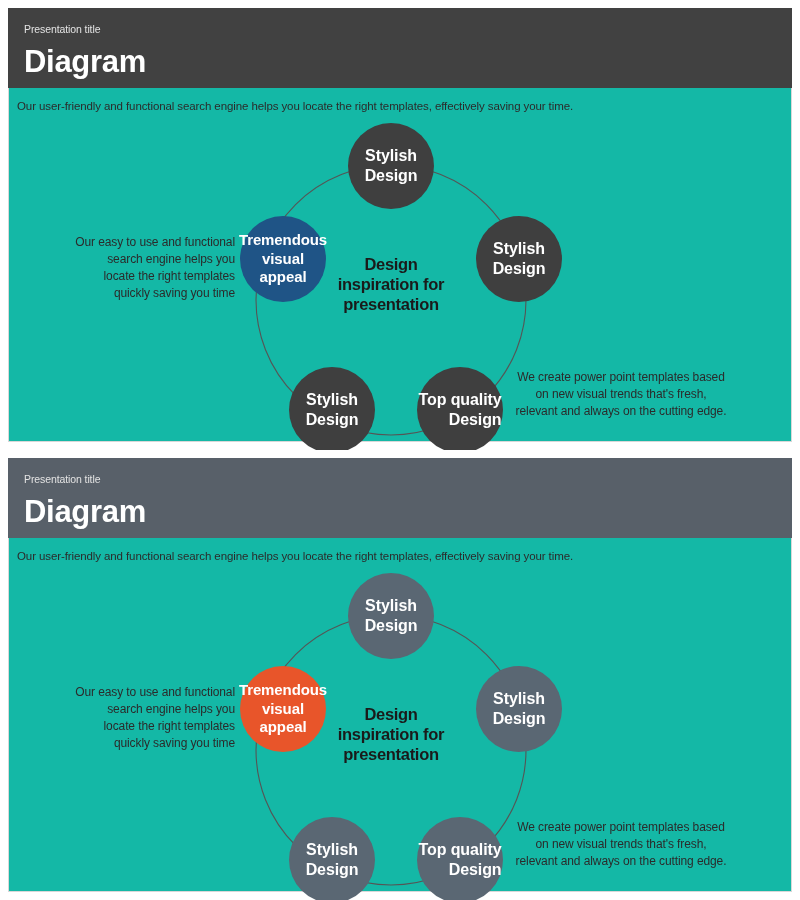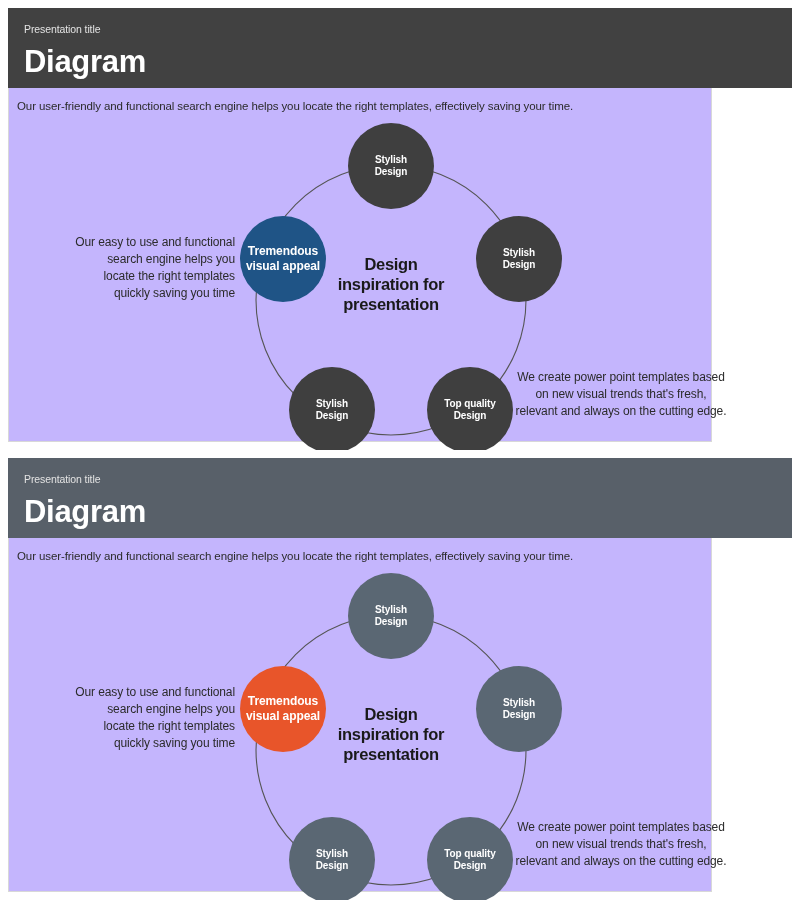--- a/index.html
+++ b/index.html
@@ -51,24 +51,24 @@
     letter-spacing: -0.3px;
     line-height: 1;
     margin: 11px 0 0 0;
     white-space: nowrap;
   }
 
   
   .slide-body {
     position: absolute;
     top: 88px; left: 8px;
-    width: 704px; height: 354px;
+    width: 784px; height: 354px;
     border: 1px solid #d8d8d8;
     border-top: none;
-    background: #c4b5fd;
+    background: #14b8a6;
   }
 
   .subtitle {
     position: absolute;
     top: 12px; left: 8px;
     font-size: 11.5px;
     color: #2b2b2b;
     letter-spacing: -0.1px;
     white-space: nowrap;
   }
@@ -87,36 +87,36 @@
 
   .node {
     position: absolute;
     width: 86px; height: 86px;
     border-radius: 50%;
     display: flex;
     align-items: center;
     justify-content: center;
     text-align: center;
     color: #ffffff;
-    font-size: 10px;
+    font-size: 16px;
     font-weight: bold;
     line-height: 1.25;
     letter-spacing: -0.1px;
   }
   .slide-1 .node        { background: #3f3f3f; }
   .slide-1 .node.accent { background: #1f5486; }
   .slide-2 .node        { background: #5a6773; }
   .slide-2 .node.accent { background: #e8552a; }
 
-  .node.accent { font-size: 12px; }
+  .node.accent { font-size: 15px; }
 
   
   .node-top    { left: 339px; top:  35px; }
   .node-right  { left: 467px; top: 128px; }
-  .node-br     { left: 418px; top: 279px; }
+  .node-br     { left: 408px; top: 279px; text-align: right; }
   .node-bl     { left: 280px; top: 279px; }
   .node-left   { left: 231px; top: 128px; }
 
   .center-label {
     position: absolute;
     left: 302px; top: 166px;
     width: 160px;
     text-align: center;
     font-size: 16.5px;
     font-weight: bold;

